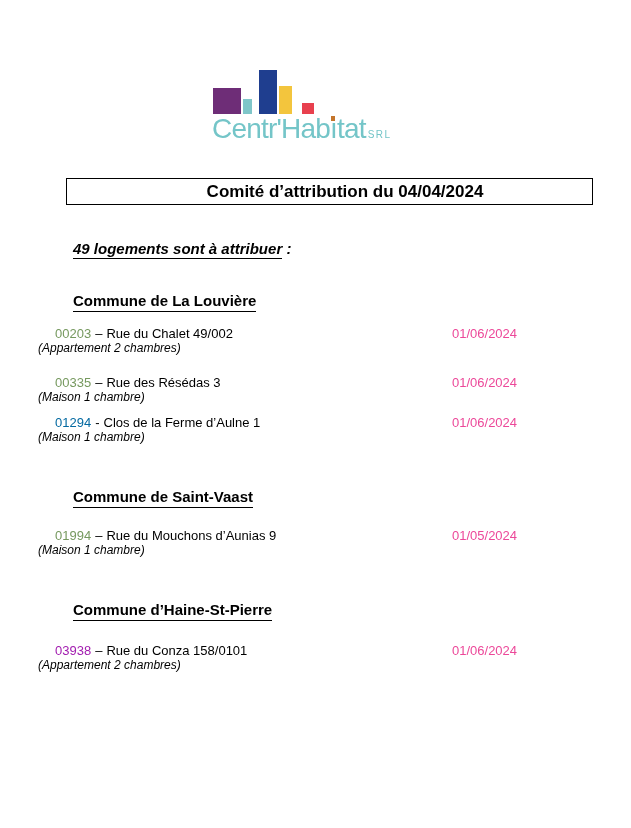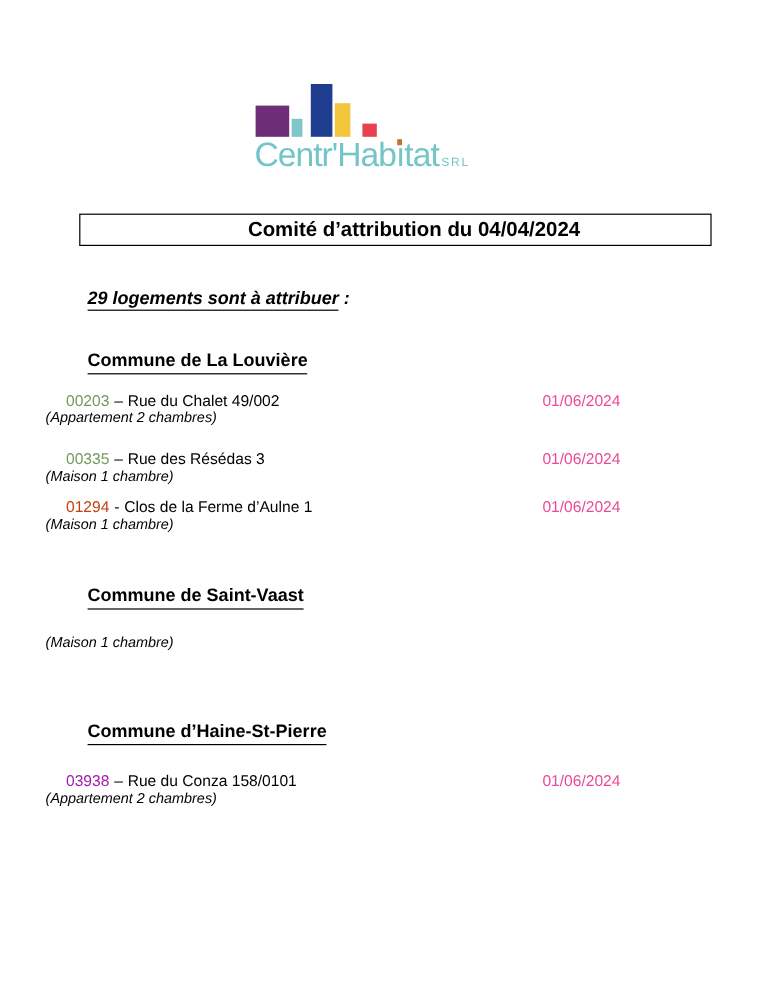--- a/index.html
+++ b/index.html
@@ -92,21 +92,21 @@
     <span class="bar bar-2" style="background: rgb(31, 62, 143);"></span>
     <span class="bar bar-3" style="background: rgb(243, 197, 61);"></span>
     <span class="bar bar-4" style="background: rgb(232, 64, 78);"></span>
   </div>
   <div class="wordmark" style="color: rgb(116, 197, 200);">
     <span>Centr'Hab</span><span class="i-wrap"><span>ı</span><span class="i-dot" style="background: rgb(196, 117, 43);"></span></span><span>tat</span><span class="srl">SRL</span>
   </div>
 
   <div class="title-box">Comité d’attribution du 04/04/2024</div>
 
-  <div class="intro"><span class="u">29 logements sont à attribuer</span><span> :</span></div>
+  <div class="intro"><span class="u">49 logements sont à attribuer</span><span> :</span></div>
 
   <div class="section-heading heading-1"><span class="u">Commune de La Louvière</span></div>
 
   <div class="listing listing-1">
     <div class="code-line">
       <span class="code" style="color: rgb(118, 153, 95);">00203</span><span class="sep">–</span><span>Rue du Chalet 49/002</span>
       <span class="date">01/06/2024</span>
     </div>
     <div class="type-line">(Appartement 2 chambres)</div>
   </div>
@@ -114,29 +114,33 @@
   <div class="listing listing-2">
     <div class="code-line">
       <span class="code" style="color: rgb(118, 153, 95);">00335</span><span class="sep">–</span><span>Rue des Résédas 3</span>
       <span class="date">01/06/2024</span>
     </div>
     <div class="type-line">(Maison 1 chambre)</div>
   </div>
 
   <div class="listing listing-3">
     <div class="code-line">
-      <span class="code" style="color: #c2410c;">01294</span><span class="sep">-</span><span>Clos de la Ferme d’Aulne 1</span>
+      <span class="code" style="color: #0369a1;">01294</span><span class="sep">-</span><span>Clos de la Ferme d’Aulne 1</span>
       <span class="date">01/06/2024</span>
     </div>
     <div class="type-line">(Maison 1 chambre)</div>
   </div>
 
   <div class="section-heading heading-2"><span class="u">Commune de Saint-Vaast</span></div>
 
   <div class="listing listing-4">
+    <div class="code-line">
+      <span class="code" style="color: rgb(118, 153, 95);">01994</span><span class="sep">–</span><span>Rue du Mouchons d’Aunias 9</span>
+      <span class="date">01/05/2024</span>
+    </div>
     <div class="type-line">(Maison 1 chambre)</div>
   </div>
 
   <div class="section-heading heading-3"><span class="u">Commune d’Haine-St-Pierre</span></div>
 
   <div class="listing listing-5">
     <div class="code-line">
       <span class="code" style="color: #a21caf;">03938</span><span class="sep">–</span><span>Rue du Conza 158/0101</span>
       <span class="date">01/06/2024</span>
     </div>

